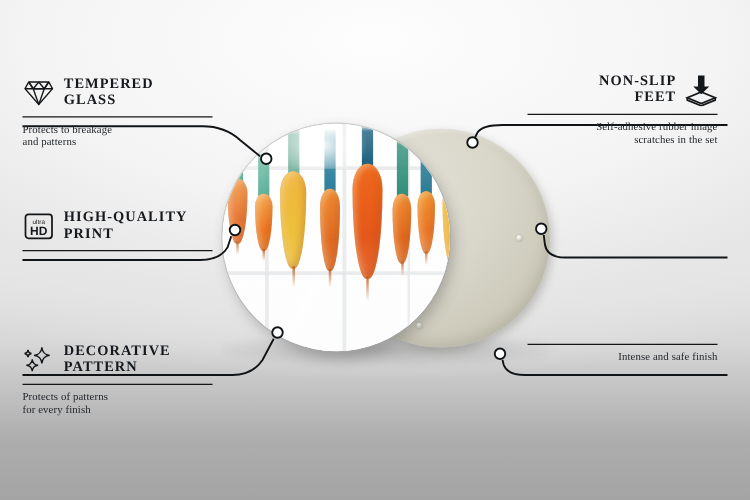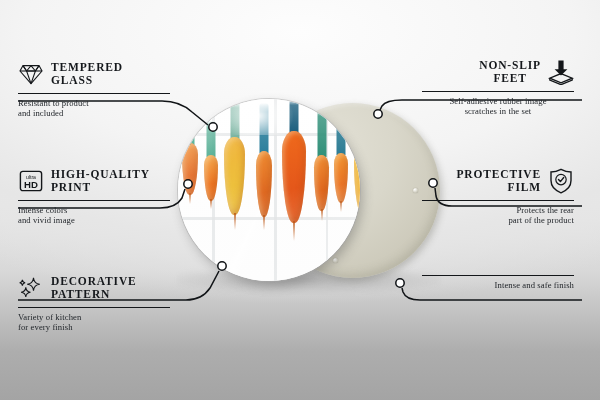--- a/index.html
+++ b/index.html
@@ -172,21 +172,21 @@
     width: 26px; height: 26px;
     display: flex; align-items: center; justify-content: center;
     color: #14171a;
   }
   .cal-icon svg { display: block; }
 
   
   #c-tempered  { top: 58px;  }
   #c-print     { top: 165px; }
   #c-pattern   { top: 272px; }
-  #c-nonslip   { top: 56px; text-align: center;  }
+  #c-nonslip   { top: 56px;  }
   #c-film      { top: 165px; }
   #c-edges     { top: 272px; }
 
   #connectors {
     position: absolute;
     inset: 0;
     width: 600px; height: 400px;
     pointer-events: none;
   }
   .conn-path {
@@ -303,83 +303,68 @@
             <path d="M20 1.6 L16.4 7 L12 19.6"></path>
             <path d="M7.6 7 H16.4"></path>
             <path d="M4 1.6 L7.6 7 M20 1.6 L16.4 7"></path>
             <path d="M12 1.6 L7.6 7 M12 1.6 L16.4 7"></path>
           </g>
         </svg>
       </span>
       <span class="cal-title"><span>TEMPERED</span><br><span>GLASS</span></span>
     </div>
     <div class="cal-rule"></div>
-    <div class="cal-sub"><span>Resistant to product</span><br><span>and included</span></div>
+    <div class="cal-sub"><span>Protects to breakage</span><br><span>and patterns</span></div>
   </div>
 
   <div class="callout left" id="c-print">
     <div class="cal-head">
       <span class="cal-icon">
         <svg width="24" height="22" viewBox="0 0 24 22">
           <rect x="1.4" y="1.4" width="21.2" height="19.2" rx="2.4" ry="2.4" fill="none" stroke="#14171a" stroke-width="1.4"></rect>
           <text x="12" y="9.4" text-anchor="middle" font-family="Liberation Sans, sans-serif" font-size="5.1" fill="#14171a">ultra</text>
           <text x="12" y="18.1" text-anchor="middle" font-family="Liberation Sans, sans-serif" font-size="9.6" font-weight="bold" fill="#14171a">HD</text>
         </svg>
       </span>
       <span class="cal-title"><span>HIGH-QUALITY</span><br><span>PRINT</span></span>
     </div>
     <div class="cal-rule"></div>
-    <div class="cal-sub"><span>Intense colors</span><br><span>and vivid image</span></div>
   </div>
 
   <div class="callout left" id="c-pattern">
     <div class="cal-head">
       <span class="cal-icon">
         <svg width="26" height="24" viewBox="0 0 26 24">
           <g fill="none" stroke="#14171a" stroke-width="1.05">
             <path d="M15.5 1.8 C15.9 6.1 17.6 7.9 21.8 8.3 C17.6 8.7 15.9 10.5 15.5 14.8 C15.1 10.5 13.4 8.7 9.2 8.3 C13.4 7.9 15.1 6.1 15.5 1.8 Z"></path>
             <path d="M7.8 11.4 C8.1 14.6 9.3 15.9 12.5 16.2 C9.3 16.5 8.1 17.8 7.8 21 C7.5 17.8 6.3 16.5 3.1 16.2 C6.3 15.9 7.5 14.6 7.8 11.4 Z"></path>
             <path d="M4.4 3.9 C4.6 5.8 5.3 6.6 7.2 6.8 C5.3 7 4.6 7.8 4.4 9.7 C4.2 7.8 3.5 7 1.6 6.8 C3.5 6.6 4.2 5.8 4.4 3.9 Z"></path>
           </g>
         </svg>
       </span>
       <span class="cal-title"><span>DECORATIVE</span><br><span>PATTERN</span></span>
     </div>
     <div class="cal-rule"></div>
-    <div class="cal-sub"><span>Variety of kitchen</span><br><span>for every finish</span></div>
+    <div class="cal-sub"><span>Protects of patterns</span><br><span>for every finish</span></div>
   </div>
 
   <div class="callout right" id="c-nonslip">
     <div class="cal-head">
       <span class="cal-icon">
         <svg width="26" height="26" viewBox="0 0 26 26">
           <path d="M10.4 1.4 H15.6 V10.2 H19.4 L13 16.4 L6.6 10.2 H10.4 Z" fill="#14171a"></path>
           <path d="M13 14.6 L24.2 19.2 L13 23.8 L1.8 19.2 Z" fill="none" stroke="#14171a" stroke-width="1.4"></path>
           <path d="M1.8 19.2 L1.8 21.1 L13 25.7 L24.2 21.1 L24.2 19.2" fill="none" stroke="#14171a" stroke-width="1.3"></path>
         </svg>
       </span>
       <span class="cal-title"><span>NON-SLIP</span><br><span>FEET</span></span>
     </div>
     <div class="cal-rule"></div>
     <div class="cal-sub"><span>Self-adhesive rubber image</span><br><span>scratches in the set</span></div>
   </div>
 
-  <div class="callout right" id="c-film">
-    <div class="cal-head">
-      <span class="cal-icon">
-        <svg width="24" height="26" viewBox="0 0 24 26">
-          <path d="M12 1.3 C8.4 3.2 5.1 4 2 4 V12.6 C2 18.6 6.2 22.6 12 24.8 C17.8 22.6 22 18.6 22 12.6 V4 C18.9 4 15.6 3.2 12 1.3 Z" fill="none" stroke="#14171a" stroke-width="1.4"></path>
-          <circle cx="12" cy="11.6" r="5.2" fill="none" stroke="#14171a" stroke-width="1.2"></circle>
-          <path d="M9.5 11.6 L11.4 13.6 L14.7 9.5" fill="none" stroke="#14171a" stroke-width="1.4" stroke-linecap="round" stroke-linejoin="round"></path>
-        </svg>
-      </span>
-      <span class="cal-title"><span>PROTECTIVE</span><br><span>FILM</span></span>
-    </div>
-    <div class="cal-rule"></div>
-    <div class="cal-sub"><span>Protects the rear</span><br><span>part of the product</span></div>
-  </div>
 
   <div class="callout right" id="c-edges">
     <div class="cal-rule"></div>
     <div class="cal-sub"><span>Intense and safe finish</span></div>
   </div>
 
 </div>
 
 </body></html>

